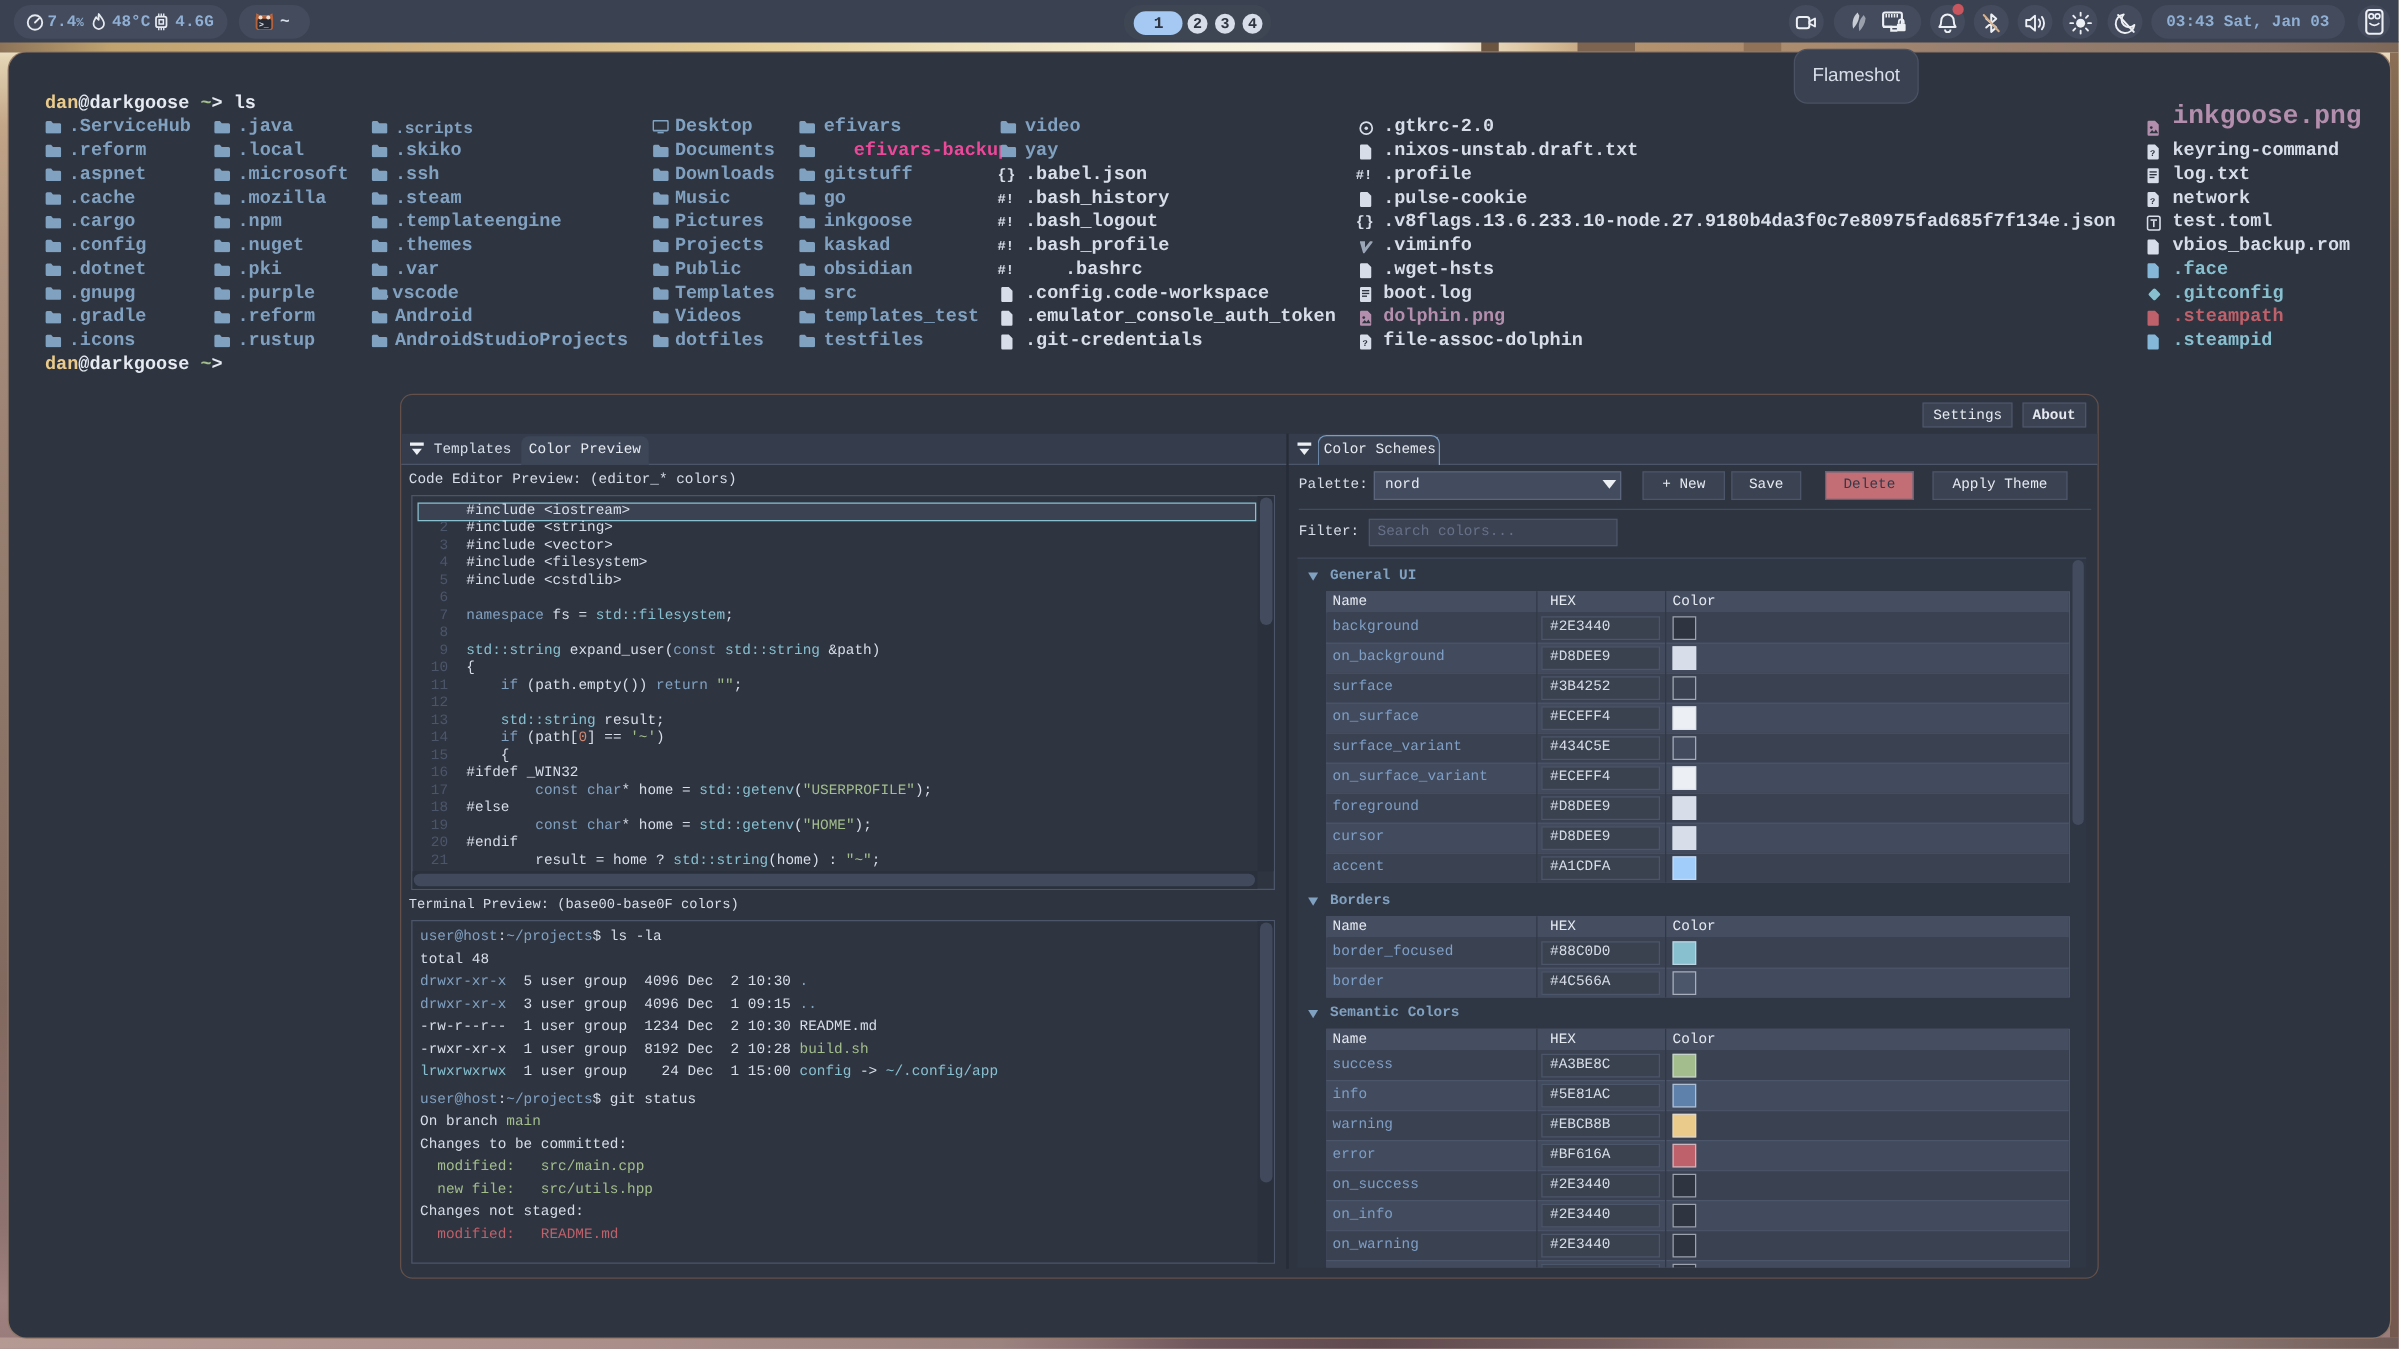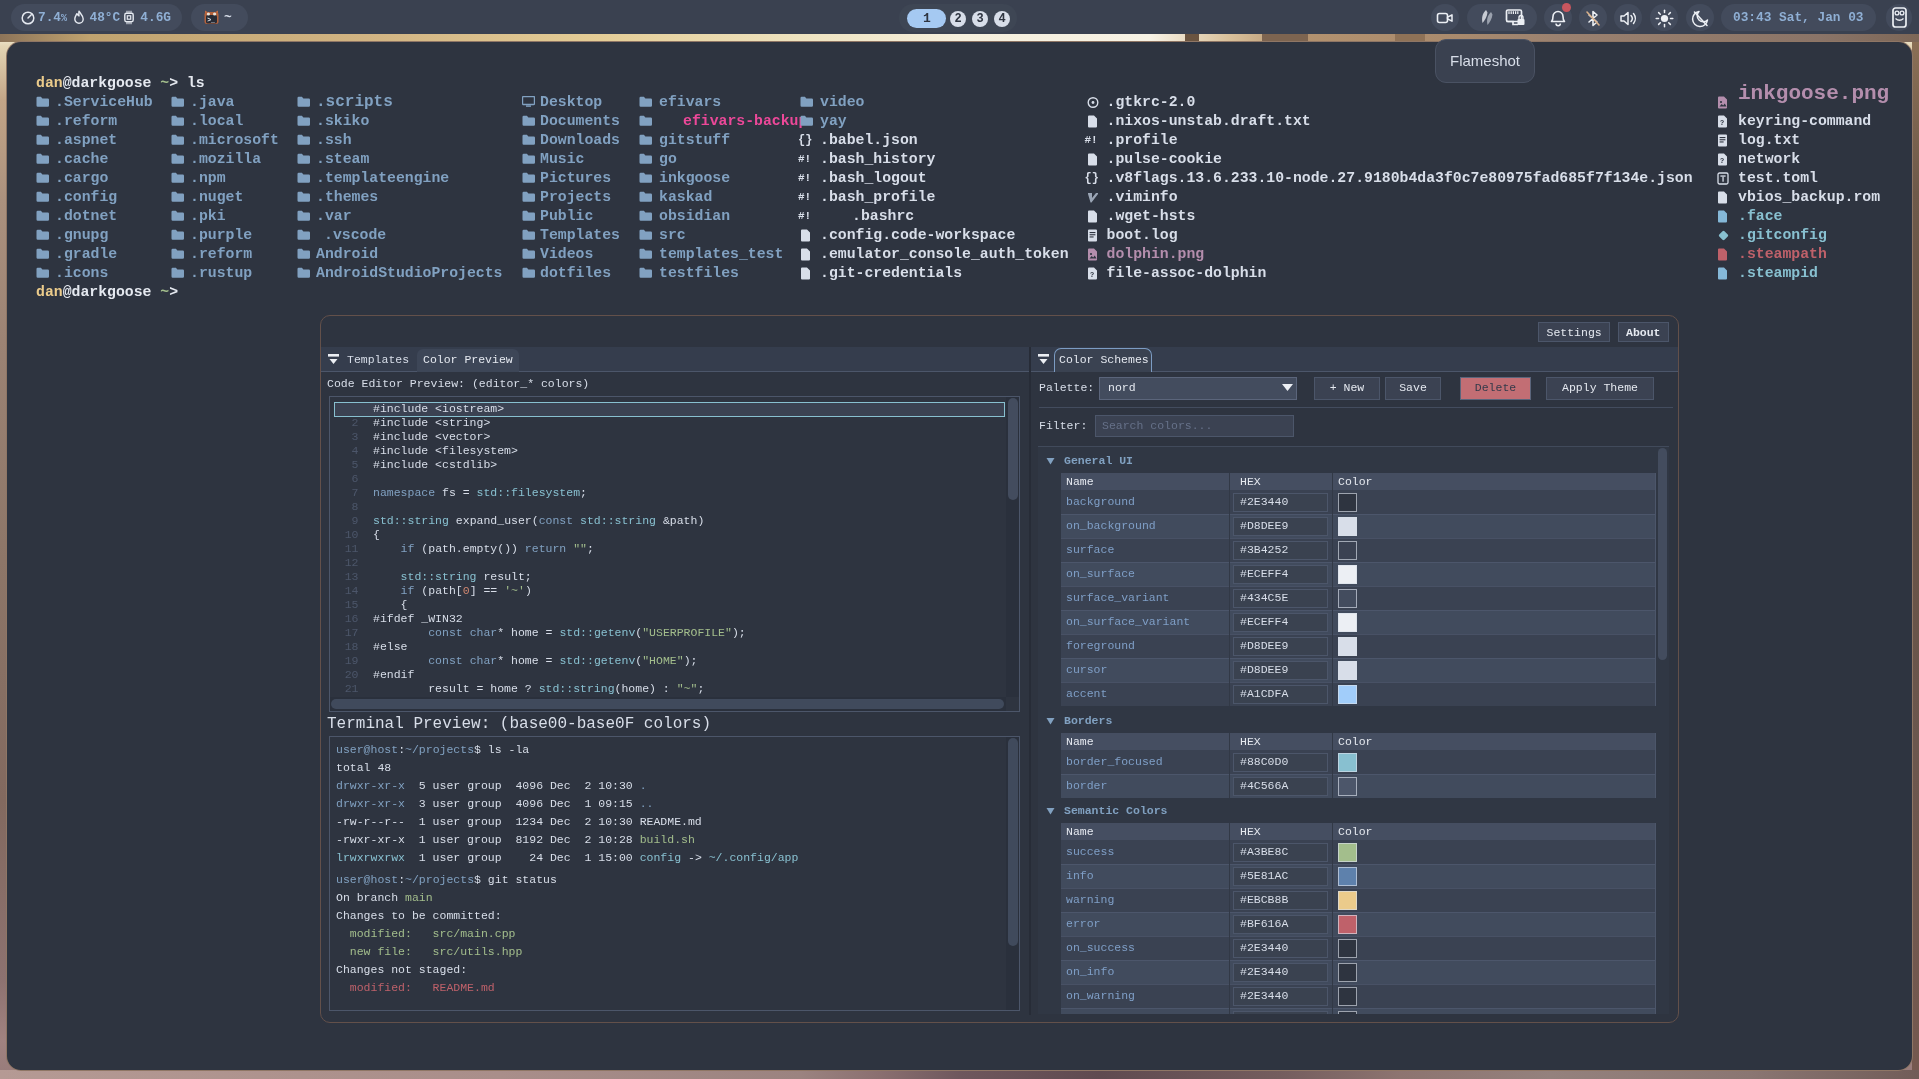--- a/index.html
+++ b/index.html
@@ -93,21 +93,21 @@
       <path d="M0.5 2 a1.2 1.2 0 0 1 1.2-1.2 h3.2 l1.5 1.7 h5.4 a1.2 1.2 0 0 1 1.2 1.2 v5.8 a1.2 1.2 0 0 1 -1.2 1.2 h-10.1 a1.2 1.2 0 0 1 -1.2-1.2 Z" fill="#81A1C1"></path>
     </svg></div>
 <div class="a m" style="left:190px;top:244.5px;font-size:14.8px;line-height:19px;color:#81A1C1;font-weight:700;">.reform</div>
 <div class="a" style="left:171px;top:266.5px;line-height:0"><svg width="13" height="11" viewBox="0 0 13 11">
       <path d="M0.5 2 a1.2 1.2 0 0 1 1.2-1.2 h3.2 l1.5 1.7 h5.4 a1.2 1.2 0 0 1 1.2 1.2 v5.8 a1.2 1.2 0 0 1 -1.2 1.2 h-10.1 a1.2 1.2 0 0 1 -1.2-1.2 Z" fill="#81A1C1"></path>
     </svg></div>
 <div class="a m" style="left:190px;top:263.5px;font-size:14.8px;line-height:19px;color:#81A1C1;font-weight:700;">.rustup</div>
 <div class="a" style="left:297px;top:95.5px;line-height:0"><svg width="13" height="11" viewBox="0 0 13 11">
       <path d="M0.5 2 a1.2 1.2 0 0 1 1.2-1.2 h3.2 l1.5 1.7 h5.4 a1.2 1.2 0 0 1 1.2 1.2 v5.8 a1.2 1.2 0 0 1 -1.2 1.2 h-10.1 a1.2 1.2 0 0 1 -1.2-1.2 Z" fill="#81A1C1"></path>
     </svg></div>
-<div class="a m" style="left:316px;top:92.5px;font-size:16px;line-height:19px;color:#81A1C1;font-weight:700;">.scripts</div>
+<div class="a m" style="left:316px;top:92.5px;font-size:13px;line-height:19px;color:#81A1C1;font-weight:700;">.scripts</div>
 <div class="a" style="left:297px;top:114.5px;line-height:0"><svg width="13" height="11" viewBox="0 0 13 11">
       <path d="M0.5 2 a1.2 1.2 0 0 1 1.2-1.2 h3.2 l1.5 1.7 h5.4 a1.2 1.2 0 0 1 1.2 1.2 v5.8 a1.2 1.2 0 0 1 -1.2 1.2 h-10.1 a1.2 1.2 0 0 1 -1.2-1.2 Z" fill="#81A1C1"></path>
     </svg></div>
 <div class="a m" style="left:316px;top:111.5px;font-size:14.8px;line-height:19px;color:#81A1C1;font-weight:700;">.skiko</div>
 <div class="a" style="left:297px;top:133.5px;line-height:0"><svg width="13" height="11" viewBox="0 0 13 11">
       <path d="M0.5 2 a1.2 1.2 0 0 1 1.2-1.2 h3.2 l1.5 1.7 h5.4 a1.2 1.2 0 0 1 1.2 1.2 v5.8 a1.2 1.2 0 0 1 -1.2 1.2 h-10.1 a1.2 1.2 0 0 1 -1.2-1.2 Z" fill="#81A1C1"></path>
     </svg></div>
 <div class="a m" style="left:316px;top:130.5px;font-size:14.8px;line-height:19px;color:#81A1C1;font-weight:700;">.ssh</div>
 <div class="a" style="left:297px;top:152.5px;line-height:0"><svg width="13" height="11" viewBox="0 0 13 11">
       <path d="M0.5 2 a1.2 1.2 0 0 1 1.2-1.2 h3.2 l1.5 1.7 h5.4 a1.2 1.2 0 0 1 1.2 1.2 v5.8 a1.2 1.2 0 0 1 -1.2 1.2 h-10.1 a1.2 1.2 0 0 1 -1.2-1.2 Z" fill="#81A1C1"></path>
@@ -121,21 +121,21 @@
       <path d="M0.5 2 a1.2 1.2 0 0 1 1.2-1.2 h3.2 l1.5 1.7 h5.4 a1.2 1.2 0 0 1 1.2 1.2 v5.8 a1.2 1.2 0 0 1 -1.2 1.2 h-10.1 a1.2 1.2 0 0 1 -1.2-1.2 Z" fill="#81A1C1"></path>
     </svg></div>
 <div class="a m" style="left:316px;top:187.5px;font-size:14.8px;line-height:19px;color:#81A1C1;font-weight:700;">.themes</div>
 <div class="a" style="left:297px;top:209.5px;line-height:0"><svg width="13" height="11" viewBox="0 0 13 11">
       <path d="M0.5 2 a1.2 1.2 0 0 1 1.2-1.2 h3.2 l1.5 1.7 h5.4 a1.2 1.2 0 0 1 1.2 1.2 v5.8 a1.2 1.2 0 0 1 -1.2 1.2 h-10.1 a1.2 1.2 0 0 1 -1.2-1.2 Z" fill="#81A1C1"></path>
     </svg></div>
 <div class="a m" style="left:316px;top:206.5px;font-size:14.8px;line-height:19px;color:#81A1C1;font-weight:700;">.var</div>
 <div class="a" style="left:297px;top:228.5px;line-height:0"><svg width="13" height="11" viewBox="0 0 13 11">
       <path d="M0.5 2 a1.2 1.2 0 0 1 1.2-1.2 h3.2 l1.5 1.7 h5.4 a1.2 1.2 0 0 1 1.2 1.2 v5.8 a1.2 1.2 0 0 1 -1.2 1.2 h-10.1 a1.2 1.2 0 0 1 -1.2-1.2 Z" fill="#81A1C1"></path>
     </svg></div>
-<div class="a m" style="left:324px;top:225.5px;font-size:14.8px;line-height:19px;color:#81A1C1;font-weight:700;">.vscode</div>
+<div class="a m" style="left:305px;top:225.5px;font-size:14.8px;line-height:19px;color:#81A1C1;font-weight:700;">.vscode</div>
 <div class="a" style="left:297px;top:247.5px;line-height:0"><svg width="13" height="11" viewBox="0 0 13 11">
       <path d="M0.5 2 a1.2 1.2 0 0 1 1.2-1.2 h3.2 l1.5 1.7 h5.4 a1.2 1.2 0 0 1 1.2 1.2 v5.8 a1.2 1.2 0 0 1 -1.2 1.2 h-10.1 a1.2 1.2 0 0 1 -1.2-1.2 Z" fill="#81A1C1"></path>
     </svg></div>
 <div class="a m" style="left:316px;top:244.5px;font-size:14.8px;line-height:19px;color:#81A1C1;font-weight:700;">Android</div>
 <div class="a" style="left:297px;top:266.5px;line-height:0"><svg width="13" height="11" viewBox="0 0 13 11">
       <path d="M0.5 2 a1.2 1.2 0 0 1 1.2-1.2 h3.2 l1.5 1.7 h5.4 a1.2 1.2 0 0 1 1.2 1.2 v5.8 a1.2 1.2 0 0 1 -1.2 1.2 h-10.1 a1.2 1.2 0 0 1 -1.2-1.2 Z" fill="#81A1C1"></path>
     </svg></div>
 <div class="a m" style="left:316px;top:263.5px;font-size:14.8px;line-height:19px;color:#81A1C1;font-weight:700;">AndroidStudioProjects</div>
 <div class="a" style="left:522px;top:95.5px;line-height:0"><svg width="13" height="11" viewBox="0 0 13 11">
       <rect x="0.5" y="0.5" width="12" height="8" rx="1" fill="none" stroke="#81A1C1" stroke-width="1.4"></rect>
@@ -388,21 +388,21 @@
 <div class="a m" style="left:344.7px;top:654.2px;font-size:11.5px;line-height:14px;color:#4C566A">19</div>
 <div class="a m" style="left:373px;top:654.2px;font-size:11.5px;line-height:14px"><span style="color:#D8DEE9">        </span><span style="color:#81A1C1">const</span><span style="color:#D8DEE9"> </span><span style="color:#81A1C1">char</span><span style="color:#D8DEE9">* home = </span><span style="color:#88C0D0">std::getenv</span><span style="color:#D8DEE9">(</span><span style="color:#A3BE8C">"HOME"</span><span style="color:#D8DEE9">);</span></div>
 <div class="a m" style="left:344.7px;top:668.2px;font-size:11.5px;line-height:14px;color:#4C566A">20</div>
 <div class="a m" style="left:373px;top:668.2px;font-size:11.5px;line-height:14px"><span style="color:#D8DEE9">#endif</span></div>
 <div class="a m" style="left:344.7px;top:682.2px;font-size:11.5px;line-height:14px;color:#4C566A">21</div>
 <div class="a m" style="left:373px;top:682.2px;font-size:11.5px;line-height:14px"><span style="color:#D8DEE9">        result = home ? </span><span style="color:#88C0D0">std::string</span><span style="color:#D8DEE9">(home) : </span><span style="color:#A3BE8C">"~"</span><span style="color:#D8DEE9">;</span></div>
 <div class="a" style="left:1006px;top:397px;width:13px;height:300px;background:#2a303c"></div>
 <div class="a" style="left:1007.5px;top:398px;width:10px;height:102px;border-radius:5px;background:#434C5E"></div>
 <div class="a" style="left:330px;top:697px;width:676px;height:14px;background:#2a303c"></div>
 <div class="a" style="left:331px;top:699px;width:673px;height:10px;border-radius:5px;background:#404a5c"></div>
-<div class="a m" style="left:327px;top:716.5px;font-size:16px;line-height:14px;color:#D8DEE9;font-weight:400">Terminal Preview: (base00-base0F colors)</div>
+<div class="a m" style="left:327px;top:716.5px;font-size:11px;line-height:14px;color:#D8DEE9;font-weight:400">Terminal Preview: (base00-base0F colors)</div>
 <div class="a" style="left:329px;top:736px;width:691px;height:275px;background:#2E3440;border:1px solid #4C566A"></div>
 <div class="a m" style="left:336px;top:742.5px;font-size:11.5px;line-height:14px"><span style="color:#81A1C1">user@host</span><span style="color:#D8DEE9">:</span><span style="color:#81A1C1">~/projects</span><span style="color:#D8DEE9">$ ls -la</span></div>
 <div class="a m" style="left:336px;top:760.5px;font-size:11.5px;line-height:14px"><span style="color:#D8DEE9">total 48</span></div>
 <div class="a m" style="left:336px;top:778.5px;font-size:11.5px;line-height:14px"><span style="color:#81A1C1">drwxr-xr-x</span><span style="color:#D8DEE9">  5 user group  4096 Dec  2 10:30 </span><span style="color:#81A1C1">.</span></div>
 <div class="a m" style="left:336px;top:796.5px;font-size:11.5px;line-height:14px"><span style="color:#81A1C1">drwxr-xr-x</span><span style="color:#D8DEE9">  3 user group  4096 Dec  1 09:15 </span><span style="color:#81A1C1">..</span></div>
 <div class="a m" style="left:336px;top:814.5px;font-size:11.5px;line-height:14px"><span style="color:#D8DEE9">-rw-r--r--  1 user group  1234 Dec  2 10:30 README.md</span></div>
 <div class="a m" style="left:336px;top:832.5px;font-size:11.5px;line-height:14px"><span style="color:#D8DEE9">-rwxr-xr-x  1 user group  8192 Dec  2 10:28 </span><span style="color:#A3BE8C">build.sh</span></div>
 <div class="a m" style="left:336px;top:850.5px;font-size:11.5px;line-height:14px"><span style="color:#88C0D0">lrwxrwxrwx</span><span style="color:#D8DEE9">  1 user group    24 Dec  1 15:00 </span><span style="color:#88C0D0">config</span><span style="color:#D8DEE9"> -&gt; </span><span style="color:#88C0D0">~/.config/app</span></div>
 <div class="a m" style="left:336px;top:872.5px;font-size:11.5px;line-height:14px"><span style="color:#81A1C1">user@host</span><span style="color:#D8DEE9">:</span><span style="color:#81A1C1">~/projects</span><span style="color:#D8DEE9">$ git status</span></div>
 <div class="a m" style="left:336px;top:890.5px;font-size:11.5px;line-height:14px"><span style="color:#D8DEE9">On branch </span><span style="color:#A3BE8C">main</span></div>

